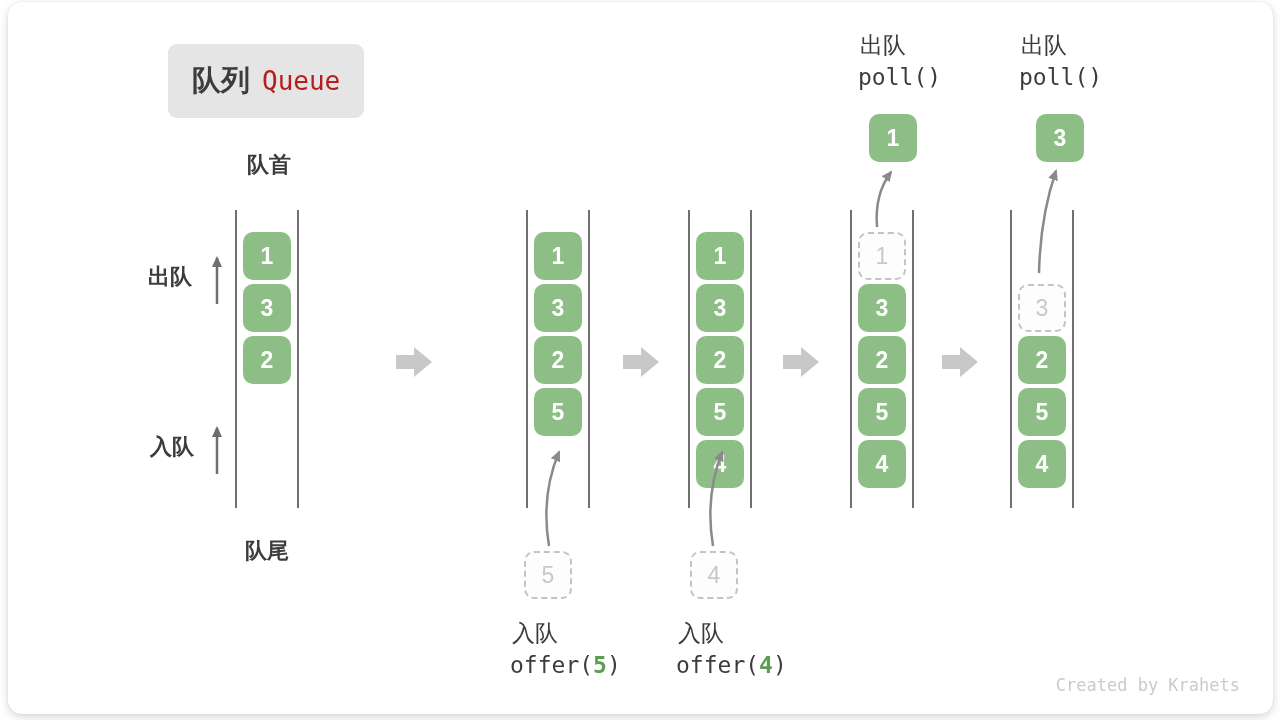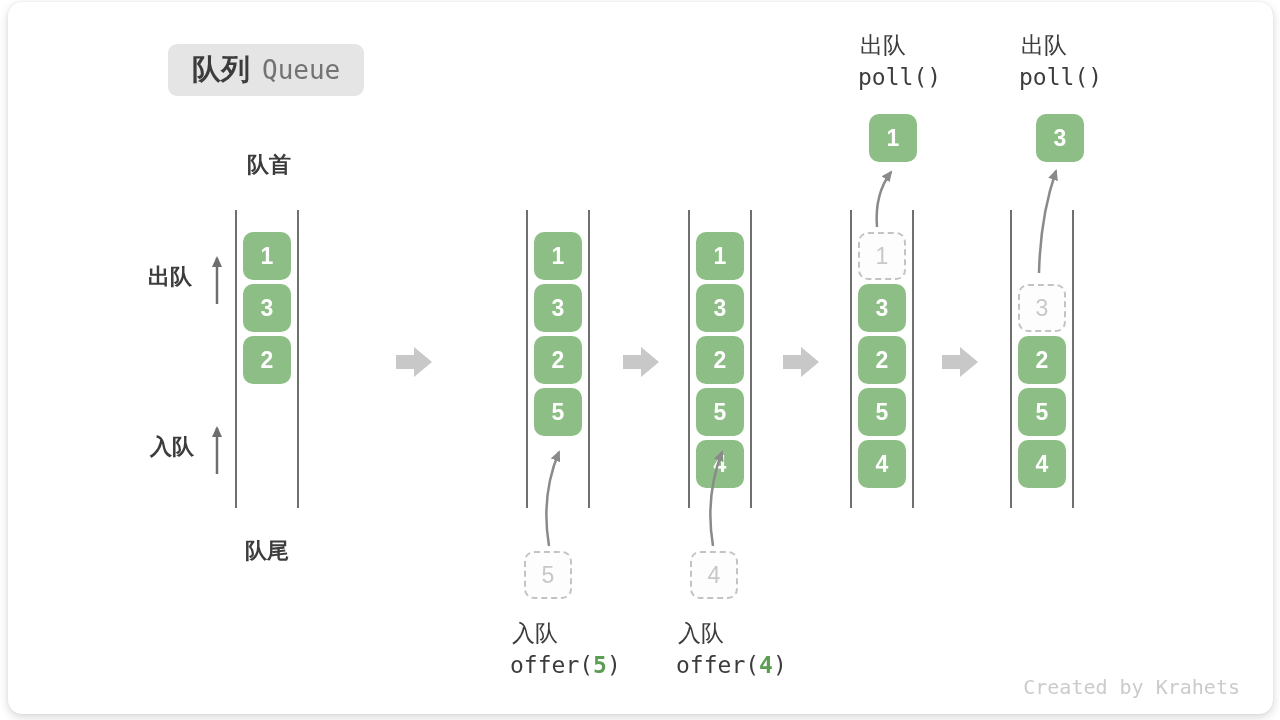--- a/index.html
+++ b/index.html
@@ -7,26 +7,26 @@
   #canvas {
     position:relative; width:1280px; height:720px;
     font-family:"Liberation Sans", sans-serif; color:#3c3c3c;
   }
   .card {
     position:absolute; left:8px; top:2px; right:7px; bottom:6px;
     background:#ffffff; border-radius:14px;
     box-shadow:0 3px 10px rgba(0,0,0,0.16), 0 0 2px rgba(0,0,0,0.08);
   }
   .title-box {
-    position:absolute; left:168px; top:44px; height:52px;
+    position:absolute; left:168px; top:44px; height:74px;
     background:#e5e5e5; border-radius:9px;
     display:flex; align-items:center; padding:0 24px; gap:12px;
   }
   .title-zh { font-size:29px; font-weight:bold; color:#3c3c3c; }
-  .title-en { font-family:"DejaVu Sans Mono", monospace; font-size:26px; color:#737373; }
+  .title-en { font-family:"DejaVu Sans Mono", monospace; font-size:26px; color:#b91c1c; }
 
   .side-label { position:absolute; font-size:22px; font-weight:bold; color:#3c3c3c; }
   .col-label  { position:absolute; width:64px; text-align:center; font-size:22px; font-weight:bold; color:#3c3c3c; }
 
   .wall { position:absolute; width:2px; height:298px; top:210px; background:#707070; }
 
   .qbox {
     position:absolute; width:48px; height:48px; border-radius:10px;
     background:#8dbe85; color:#ffffff;
     display:flex; align-items:center; justify-content:center;
@@ -38,21 +38,21 @@
     display:flex; align-items:center; justify-content:center;
     font-size:23px; font-weight:normal;
   }
 
   .op-label { position:absolute; font-size:23px; color:#3c3c3c; }
   .op-code  { position:absolute; font-family:"DejaVu Sans Mono", monospace; font-size:23px; color:#3c3c3c; }
   .op-code .arg { color:#5b9e52; font-weight:bold; }
 
   .watermark {
     position:absolute; right:40px; top:675px;
-    font-family:"DejaVu Sans Mono", monospace; font-size:20px; color:#cbcbcb;
+    font-family:"DejaVu Sans Mono", monospace; font-size:17px; color:#cbcbcb;
   }
   svg.overlay { position:absolute; left:0; top:0; pointer-events:none; }
 </style>
 </head>
 <body>
 
 <div id="canvas">
   <div class="card"></div>
 
   <div class="title-box">

